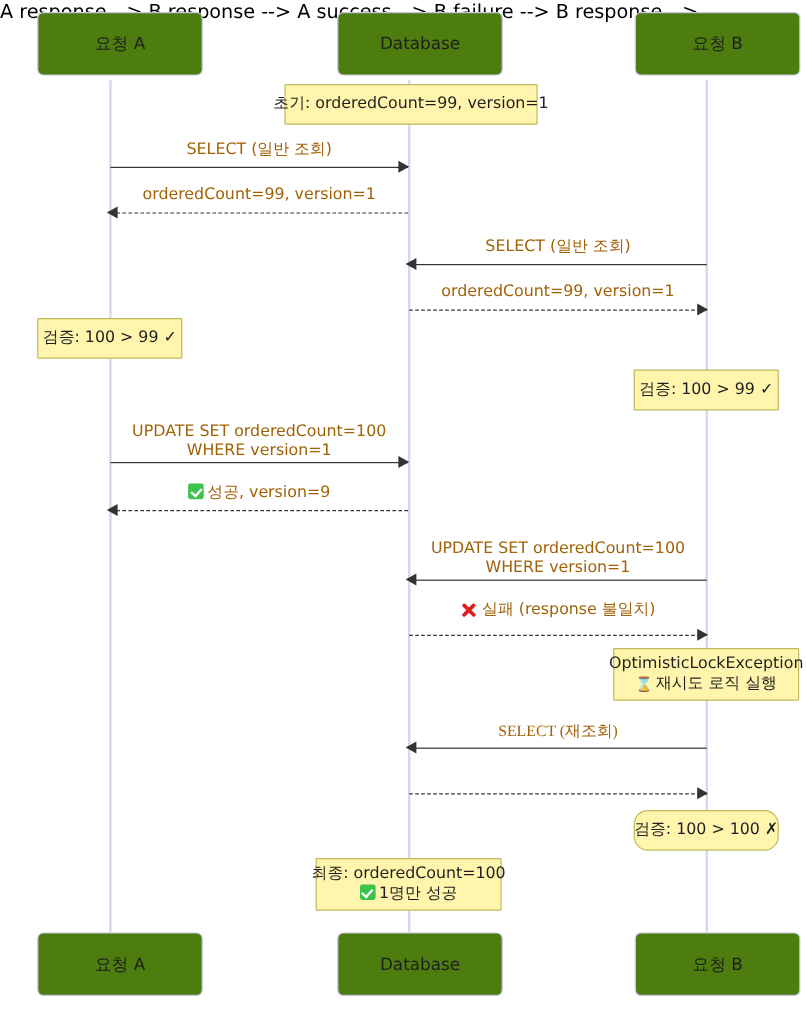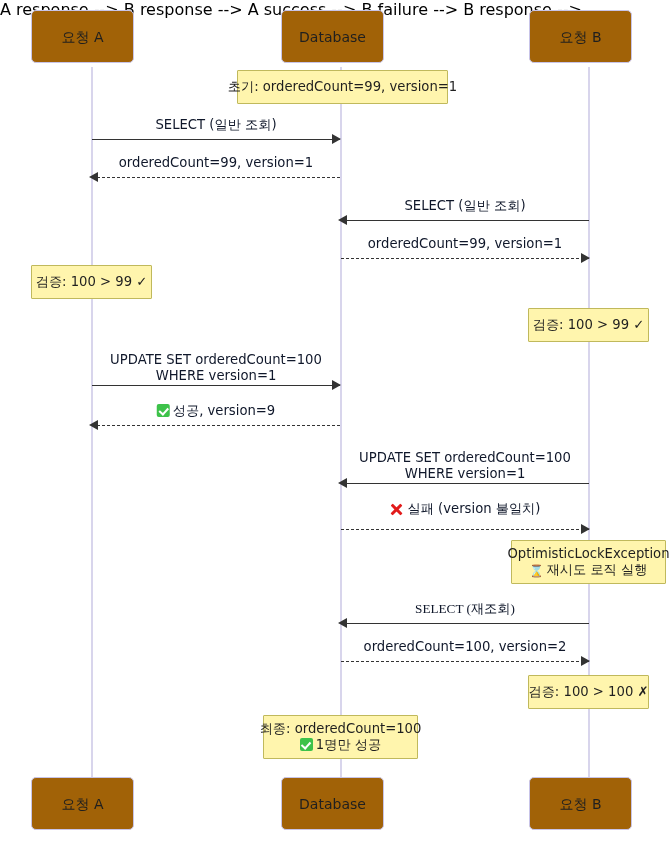--- a/index.html
+++ b/index.html
@@ -20,24 +20,24 @@
   }
   .lifeline {
     position: absolute;
     width: 2px;
     background: #d8d5ec;
     top: 67px;
     height: 710px;
   }
   .actor-box {
     position: absolute;
-    width: 103px;
+    width: 138px;
     height: 53px;
     box-sizing: border-box;
-    background: #a16207;
+    background: #4d7c0f;
     border: 1px solid #c8c4e8;
     border-radius: 5px;
     display: flex;
     align-items: center;
     justify-content: center;
   }
   .actor-label {
     font-size: 14px;
     color: #1f1f1f;
     font-weight: 400;
@@ -60,21 +60,21 @@
   .note-line {
     font-size: 13.2px;
     color: #1f1f1f;
     line-height: 16px;
     white-space: nowrap;
     text-align: center;
   }
   .msg-label {
     position: absolute;
     font-size: 13.2px;
-    color: #0f172a;
+    color: #a16207;
     line-height: 16px;
     white-space: nowrap;
     text-align: center;
     transform: translateX(-50%);
   }
   .msg-line {
     position: absolute;
     height: 0;
     border-top: 1.6px solid #333333;
   }
@@ -228,43 +228,42 @@
   
   <div class="msg-label" style="left:465px;top:450px;">
     <div>UPDATE SET orderedCount=100</div>
     <div>WHERE version=1</div>
   </div>
   <div class="msg-line" style="left:341px;top:483px;width:248px;"></div>
   <div class="arrowhead left" style="left:338px;top:477.5px;"></div>
 
    B failure --&gt;
   <div class="msg-label" style="left:465px;top:501px;">
-    <span class="badge-x"></span><span>실패 (version 불일치)</span>
+    <span class="badge-x"></span><span>실패 (response 불일치)</span>
   </div>
   <div class="msg-line dotted" style="left:341px;top:529px;width:248px;"></div>
   <div class="arrowhead right" style="left:581px;top:523.5px;"></div>
 
   
   <div class="note" style="left:511px;top:540px;width:155px;height:44px;">
     <span class="note-line">OptimisticLockException</span>
     <span class="note-line"><span class="badge-hourglass">⌛</span><span>재시도 로직 실행</span></span>
   </div>
 
   
   <div class="msg-label" style="left:465px;top:601px;font-family:Liberation Serif, serif;">SELECT (재조회)</div>
   <div class="msg-line" style="left:341px;top:623px;width:248px;"></div>
   <div class="arrowhead left" style="left:338px;top:617.5px;"></div>
 
    B response --&gt;
-  <div class="msg-label" style="left:465px;top:639px;">orderedCount=100, version=2</div>
   <div class="msg-line dotted" style="left:341px;top:661px;width:248px;"></div>
   <div class="arrowhead right" style="left:581px;top:655.5px;"></div>
 
   
-  <div class="note" style="left:528px;top:675px;width:121px;height:30px;">
+  <div class="note" style="left:528px;top:675px;width:121px;height:30px;border-radius:12px;">
     <span class="note-line">검증: 100 &gt; 100 ✗</span>
   </div>
 
   
   <div class="note" style="left:263px;top:715px;width:155px;height:44px;justify-content:center;">
     <span class="note-line">최종: orderedCount=100</span>
     <span class="note-line"><span class="badge-ok"></span><span>1명만 성공</span></span>
   </div>
 
 </div>

